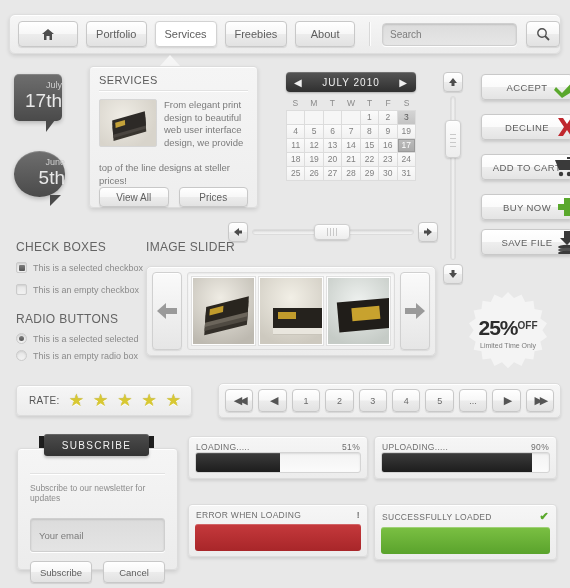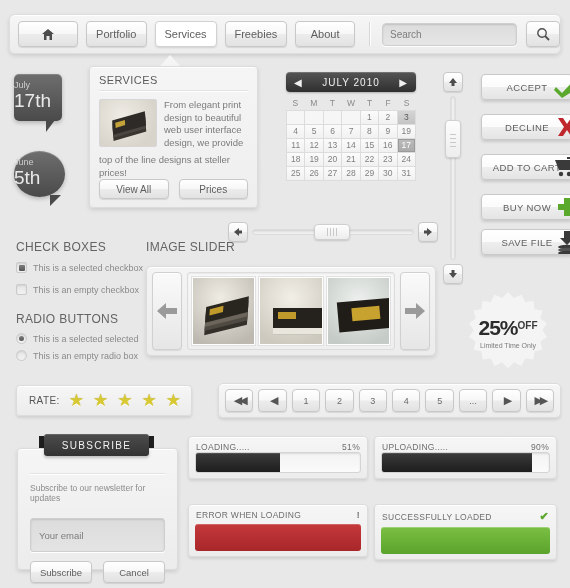--- a/index.html
+++ b/index.html
@@ -75,27 +75,27 @@
     background:radial-gradient(circle at 40% 35%,#efece5 0%,#d8d4cb 75%);
     position:relative;overflow:hidden;
   }
   #services-thumb .card {
     position:absolute;left:12px;top:16px;width:34px;height:14px;background:#2d2a27;
     transform:rotate(-16deg) skewX(-12deg);
     box-shadow:0 3px 0 #4a4540, 0 6px 0 #39352f;
   }
   #services-thumb .card:after{content:"";position:absolute;left:3px;top:3px;width:10px;height:5px;background:#c4a23a;}
   #services-text { font-size:9.5px; line-height:12.5px; color:#7b7b7b; margin-left:7px; }
-  #services-text2 { font-size:9.5px; line-height:12.5px; color:#7b7b7b; margin-top:5px; }
+  #services-text2 { font-size:9.5px; line-height:12.5px; color:#7b7b7b; margin-top:13px; }
   #services-buttons { display:flex; gap:10px; margin-top:0; }
   #services-buttons .btn { flex:1; height:20px; font-size:10px; }
 
   
   .bubble {
-    position:absolute; color:#e9e9e9; text-align:left;
+    position:absolute; color:#e9e9e9; text-align:right;
     background:linear-gradient(to bottom,#6e6e6e,#4a4a4a);
     box-shadow:0 2px 4px rgba(0,0,0,.22), inset 0 1px 0 rgba(255,255,255,.16);
   }
   .bubble .m { font-size:9px; display:block; line-height:11px; padding-top:6px; color:#cfcfcf;}
   .bubble .d { font-size:19px; display:block; line-height:20px; font-weight:400; }
   #bubble-july { left:14px; top:74px; width:48px; height:47px; border-radius:5px; }
   #bubble-july .tail {
     position:absolute; right:7px; bottom:-11px; width:0;height:0;
     border-left:9px solid #4a4a4a; border-bottom:12px solid transparent;
   }

